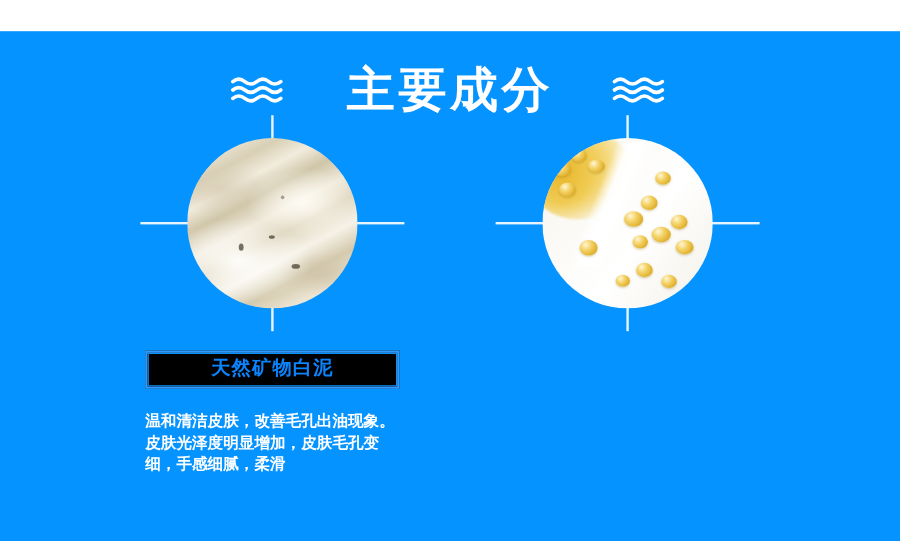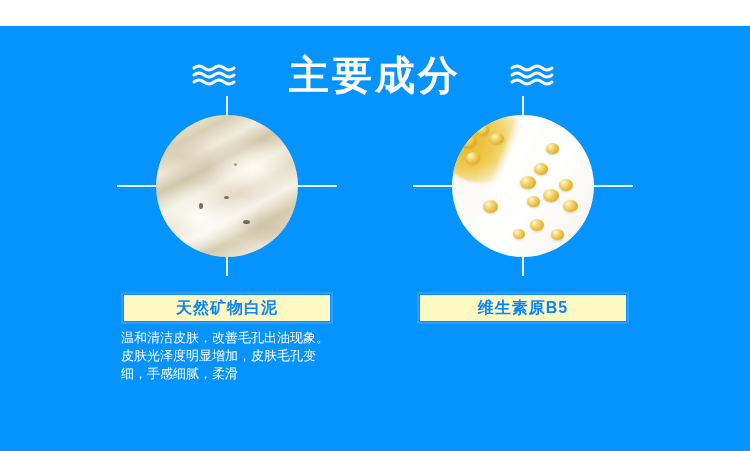--- a/index.html
+++ b/index.html
@@ -177,46 +177,47 @@
     background:
       radial-gradient(circle at 34% 30%, #fff6d4 0%, #f4d369 34%, #e0b02c 72%, #c38f18 100%);
     box-shadow: 0 1px 2px rgba(150,120,30,.35);
   }
 
   
   .name-plate {
     margin-top: 16px;
     width: 208px;
     height: 28px;
-    background: #fef9c3;
+    background: #000000;
     border: 2px solid #2f9bff;
     box-shadow: 0 0 0 1px #0593ff inset;
     display: flex;
     align-items: center;
     justify-content: center;
   }
   .name-plate-text {
     color: #0a84ff;
     font-size: 16px;
     font-weight: bold;
     letter-spacing: 1px;
     line-height: 1;
     white-space: nowrap;
     font-family: "Liberation Sans", sans-serif;
   }
 
   
   .desc {
-    margin-top: 5px;
+    margin-top: 18px;
     width: 212px;
     color: #ffffff;
     font-size: 13px;
     line-height: 18px;
     text-align: left;
     font-family: "Liberation Sans", sans-serif;
+    font-weight: bold;
   }
 </style>
 </head>
 <body>
 
 <div id="page">
 
   <div class="blue-panel"></div>
 
   <div class="header">
@@ -289,20 +290,17 @@
           <span class="capsule" style="left:53%;top:57%;width:13px;height:11px;"></span>
           <span class="capsule" style="left:75%;top:45%;width:14px;height:12px;"></span>
           <span class="capsule" style="left:66%;top:20%;width:13px;height:11px;"></span>
           <span class="capsule" style="left:78%;top:60%;width:15px;height:12px;"></span>
           <span class="capsule" style="left:55%;top:73%;width:14px;height:12px;"></span>
           <span class="capsule" style="left:70%;top:80%;width:13px;height:11px;"></span>
           <span class="capsule" style="left:43%;top:80%;width:12px;height:10px;"></span>
         </div>
       </div>
 
-      <div class="name-plate">
-        <span class="name-plate-text">维生素原B5</span>
-      </div>
 
     </div>
 
   </div>
 </div>
 
 </body></html>

